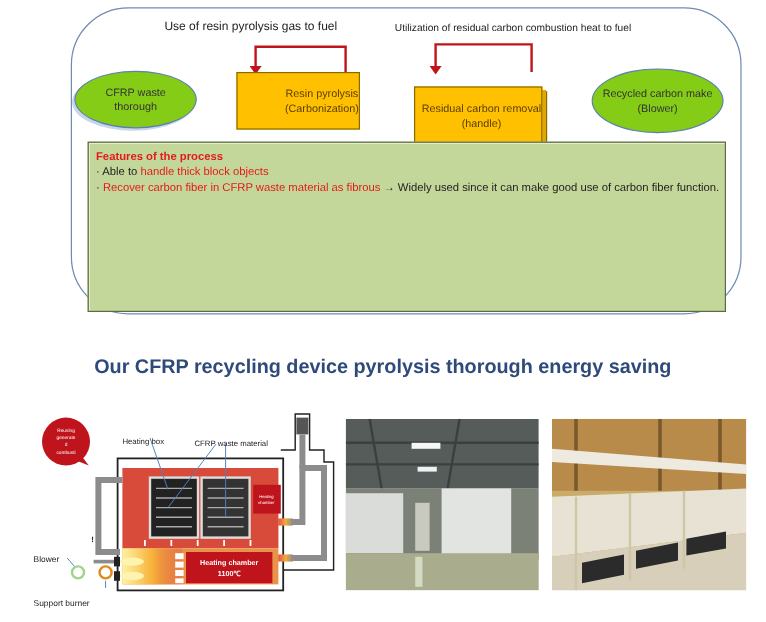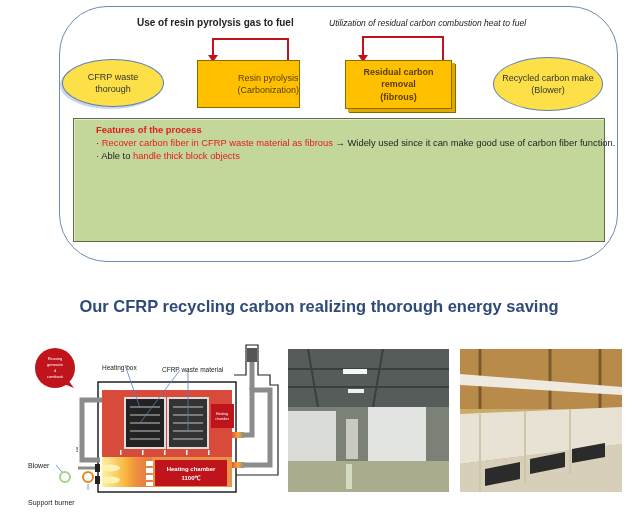--- a/index.html
+++ b/index.html
@@ -3,43 +3,43 @@
 <meta charset="utf-8">
 <style>
   html, body { margin:0; padding:0; background:#ffffff; }
   body { width:638px; height:518px; position:relative; overflow:hidden; font-family:"Liberation Sans", sans-serif; }
   .abs { position:absolute; }
 
   
   #frame { left:59px; top:6px; width:559px; height:256px; border:1.5px solid #6e8bb0; border-radius:48px; box-sizing:border-box; }
 
   .caption { font-size:10px; color:#222; white-space:nowrap; }
-  .caption-sm { font-size:8.5px; color:#222; white-space:nowrap;font-style:italic; }
-
-  .ellipse { background:#fde047; border:1.5px solid #5b7fb5; border-radius:50%; box-sizing:border-box;
+  .caption-sm { font-size:8.5px; color:#222; white-space:nowrap; }
+
+  .ellipse { background:#84cc16; border:1.5px solid #5b7fb5; border-radius:50%; box-sizing:border-box;
              display:flex; align-items:center; justify-content:center; text-align:center; font-size:9px; color:#333; line-height:1.35; box-shadow:-2px 2px 0 #c9d6ea; }
   .proc { background:#ffc000; border:1px solid #8a6a00; box-sizing:border-box; display:flex; align-items:center; justify-content:flex-end;
           text-align:center; font-size:9px; color:#5a3d00; line-height:1.35; }
   .proc.shadowed { box-shadow:3px 3px 0 #e0a800, 4px 4px 0 #8a6a00; }
 
-  #features { left:73px; top:118px; width:532px; height:124px; background:#c4d79b; border:1.5px solid #5d6b45; box-sizing:border-box;
-              box-shadow: inset 1px 1px 0 #e6eec9; padding:4px 22px; font-size:9.4px; line-height:13.2px; color:#222; }
+  #features { left:73px; top:118px; width:532px; height:142px; background:#c4d79b; border:1.5px solid #5d6b45; box-sizing:border-box;
+              box-shadow: inset 1px 1px 0 #e6eec9; padding:4px 6px; font-size:9.4px; line-height:13.2px; color:#222; }
   #features .title { color:#e31b1b; font-weight:bold; }
   .red { color:#e31b1b; }
 
   #headline { left:0; top:297px; width:638px; text-align:center; font-size:16.5px; font-weight:bold; color:#2e4a7a; }
 
   .photo { overflow:hidden; }
 </style>
 </head>
 <body>
 
 <div id="frame" class="abs"></div>
 
-<div class="abs caption" style="left:137px;top:17px;font-weight:bold;">Use of resin pyrolysis gas to fuel</div>
+<div class="abs caption" style="left:137px;top:17px;">Use of resin pyrolysis gas to fuel</div>
 <div class="abs caption-sm" style="left:329px;top:18px;">Utilization of residual carbon combustion heat to fuel</div>
 
 <svg class="abs" style="left:0;top:0;" width="638" height="70">
   <g fill="none" stroke="#c0141c" stroke-width="2">
     <polyline points="288,60 288,39 213,39 213,56"></polyline>
   </g>
   <polygon points="208,55 218,55 213,62" fill="#c0141c"></polygon>
   <g fill="none" stroke="#c0141c" stroke-width="2">
     <polyline points="443,60 443,37 363,37 363,56"></polyline>
   </g>
@@ -53,35 +53,35 @@
 </svg>
 
 <div class="abs ellipse" style="left:62px;top:59px;width:102px;height:48px;">
   <div><span>CFRP waste</span><br><span>thorough</span></div>
 </div>
 
 <div class="abs proc" style="left:197px;top:60px;width:103px;height:48px;">
   <div><span>Resin pyrolysis</span><br><span>(Carbonization)</span></div>
 </div>
 
-<div class="abs proc shadowed" style="left:345px;top:60px;width:107px;height:49px;font-weight:bold;">
-  <div><span>Residual carbon removal</span><br><span>(fibrous)</span></div>
+<div class="abs proc shadowed" style="left:345px;top:72px;width:107px;height:49px;">
+  <div><span>Residual carbon removal</span><br><span>(handle)</span></div>
 </div>
 
 <div class="abs ellipse" style="left:493px;top:57px;width:110px;height:54px;box-shadow:none;">
   <div><span>Recycled carbon make</span><br><span>(Blower)</span></div>
 </div>
 
 <div id="features" class="abs">
   <div class="title">Features of the process</div>
+  <div><span>· Able to </span><span class="red">handle thick block objects</span></div>
   <div style="white-space:nowrap;"><span>· </span><span class="red">Recover carbon fiber in CFRP waste material as fibrous</span><span> → Widely used since it can make good use of carbon fiber function.</span></div>
-  <div><span>· Able to </span><span class="red">handle thick block objects</span></div>
-</div>
-
-<div id="headline" class="abs">Our CFRP recycling carbon realizing thorough energy saving</div>
+</div>
+
+<div id="headline" class="abs">Our CFRP recycling device pyrolysis thorough energy saving</div>
 
 <svg class="abs" style="left:20px;top:340px;" width="262" height="175">
   <defs>
     <linearGradient id="flame" x1="0" x2="1">
       <stop offset="0" stop-color="#fff2a0"></stop>
         <stop offset="0.5" stop-color="#f7b23a"></stop>
         <stop offset="1" stop-color="#e0553a" stop-opacity="0.3"></stop>
     </linearGradient>
     <linearGradient id="pipeHot" x1="0" x2="1">
       <stop offset="0" stop-color="#e8553a"></stop>

